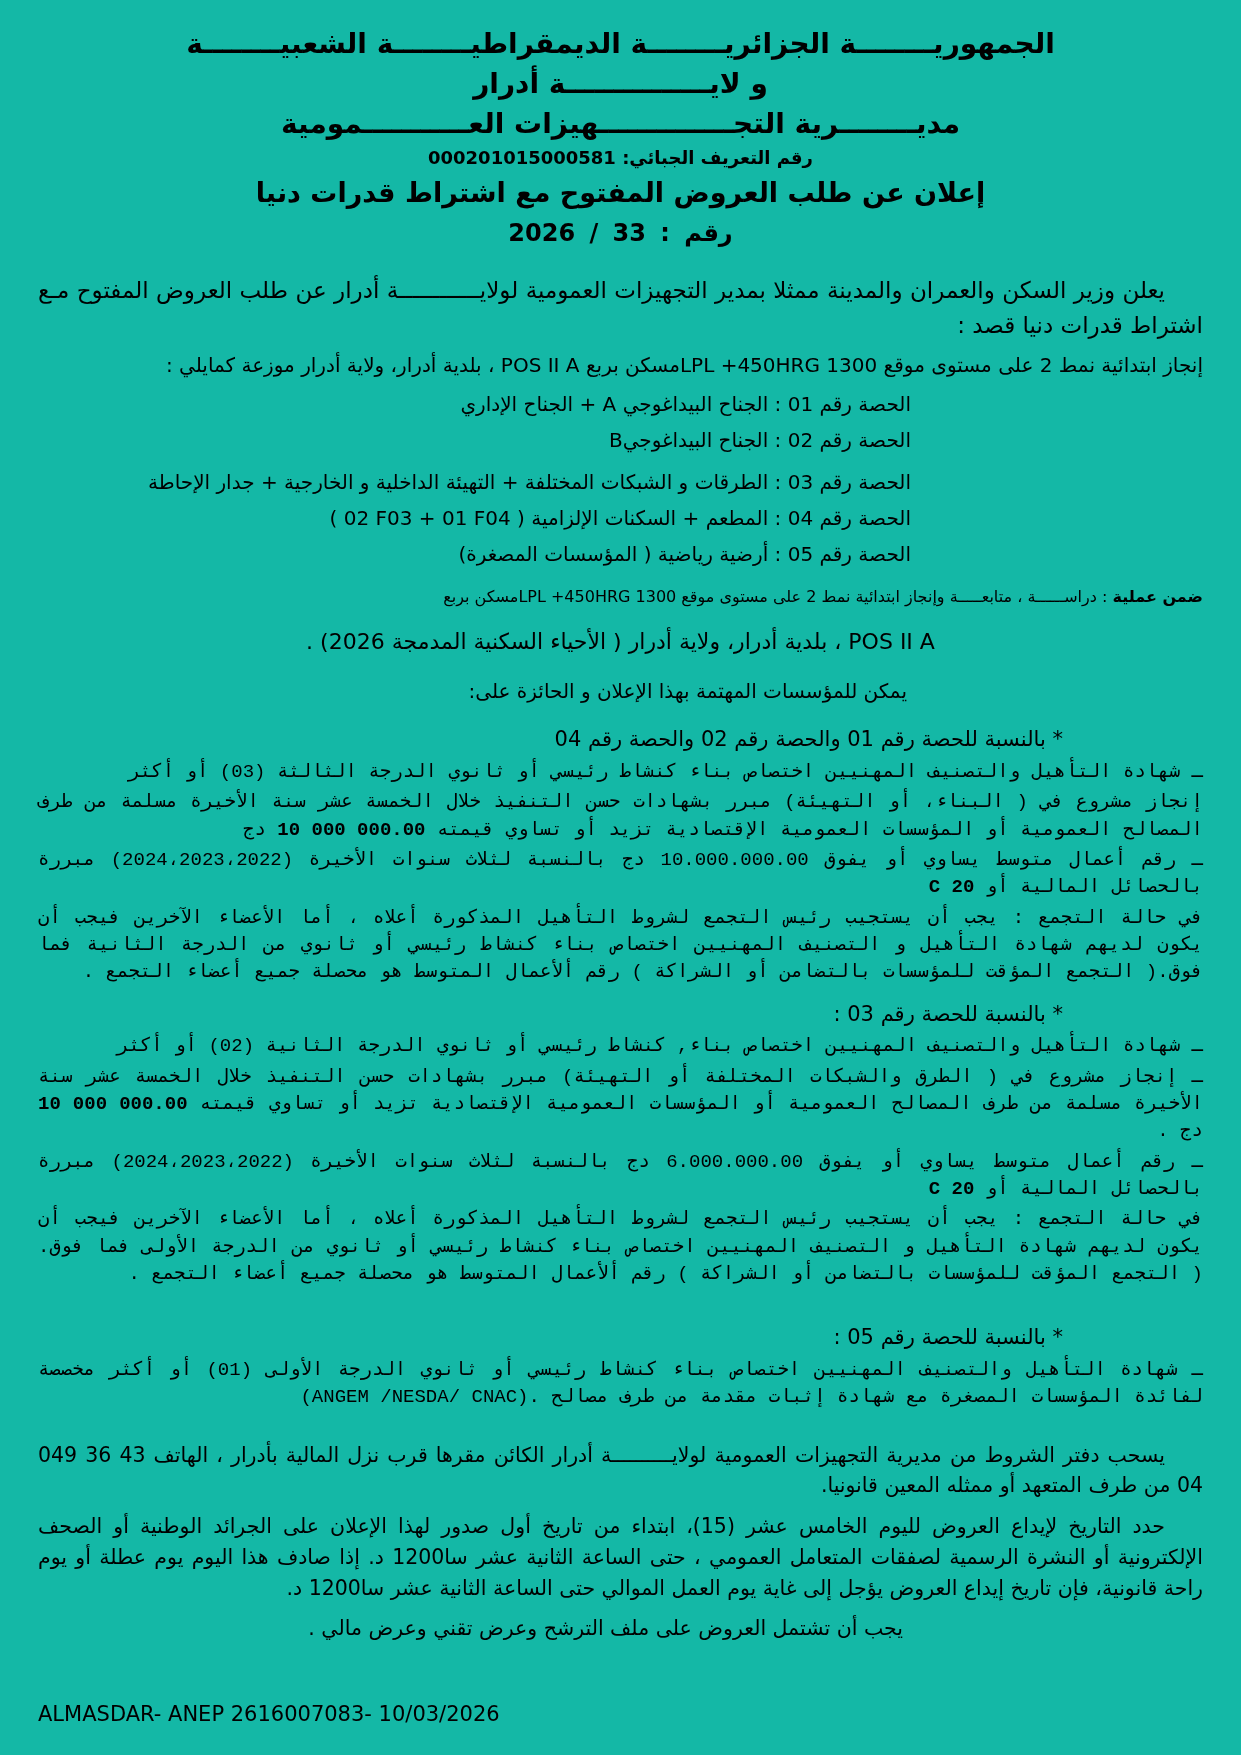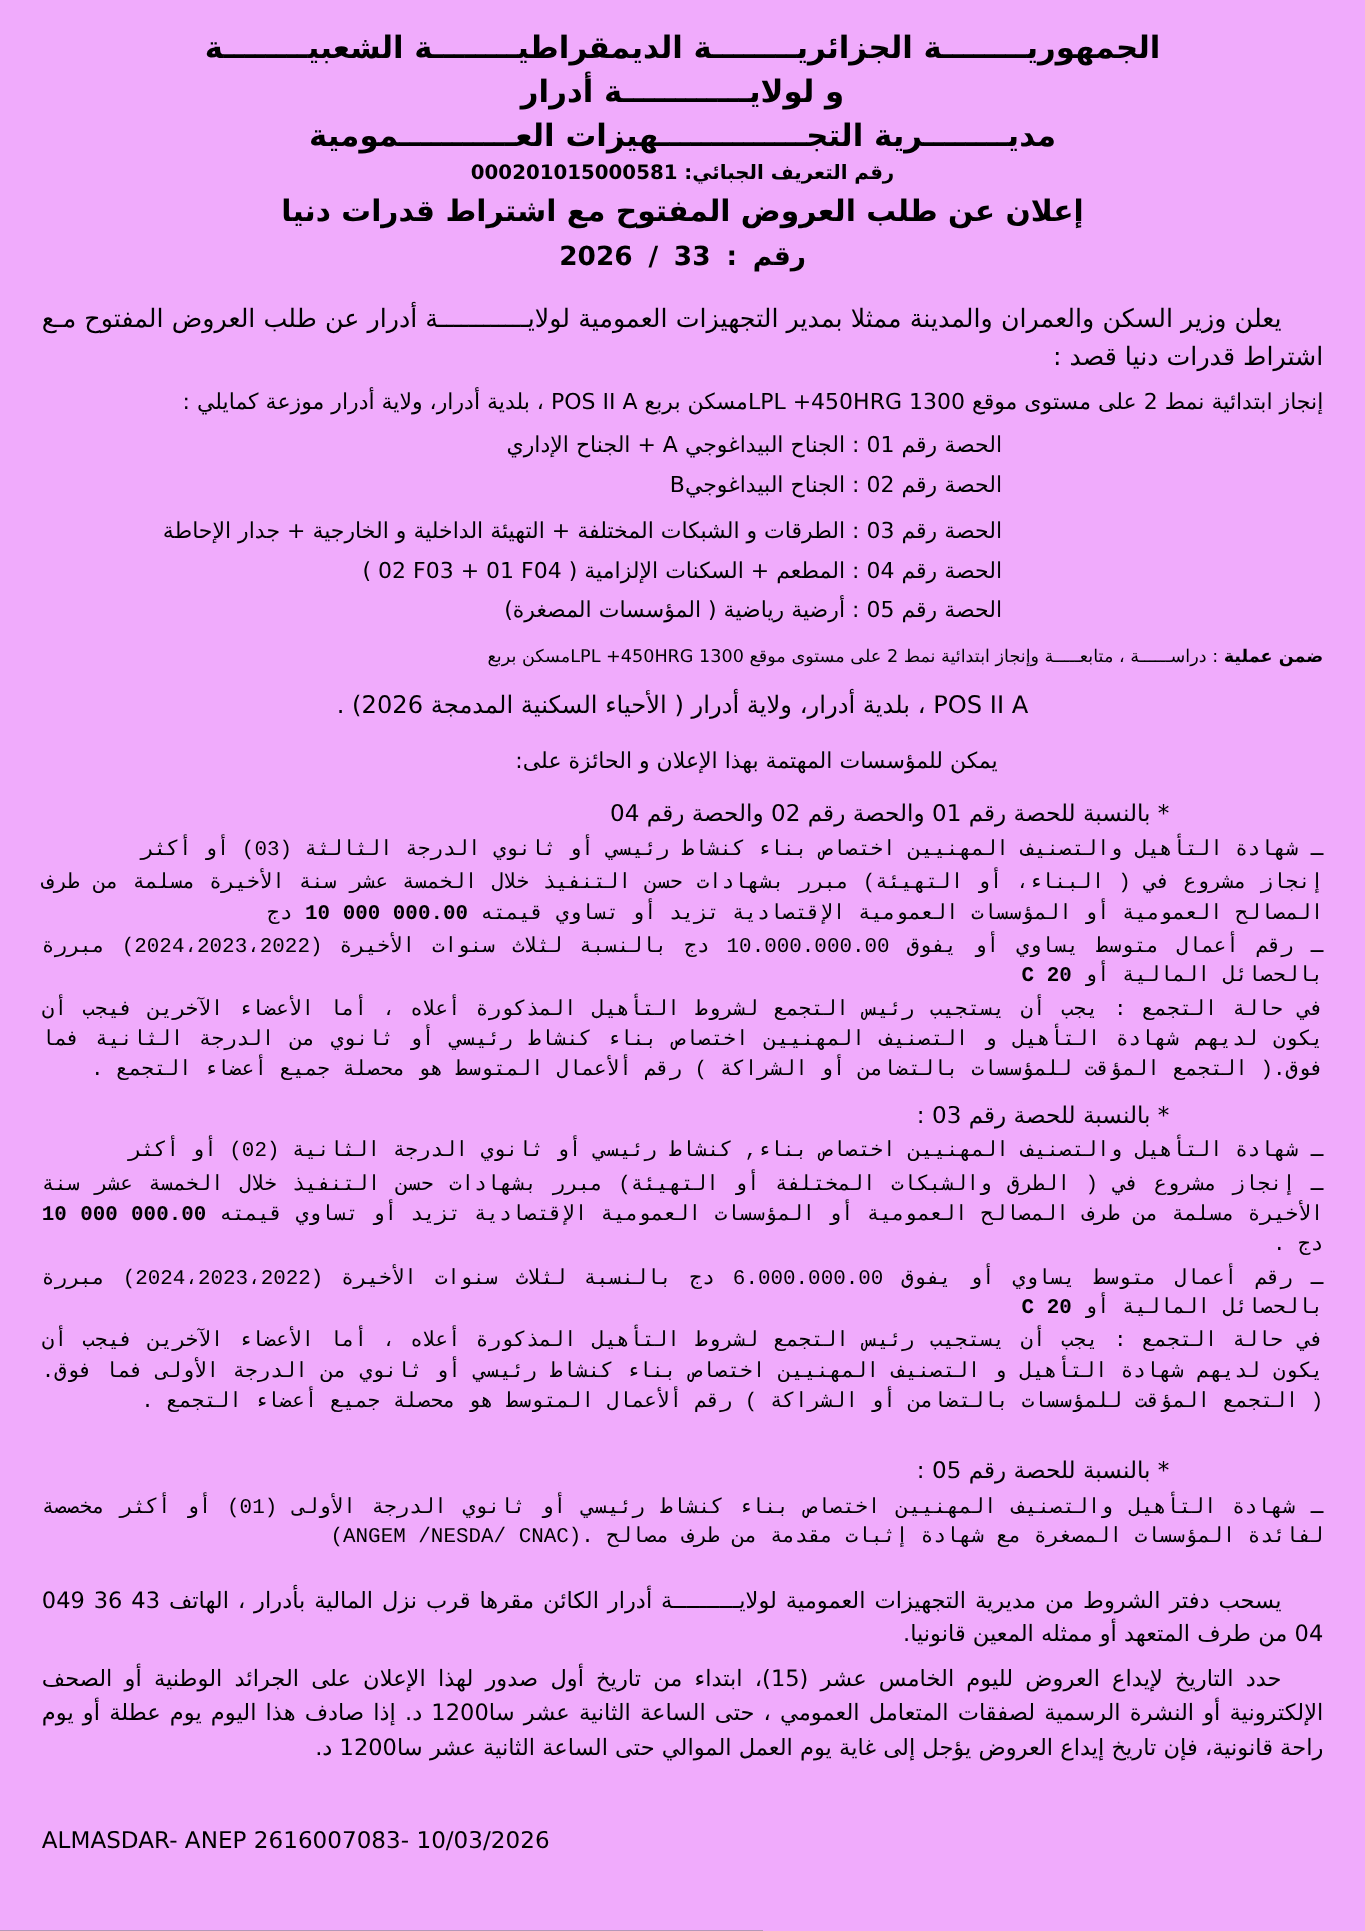--- a/index.html
+++ b/index.html
@@ -1,17 +1,17 @@
 <!DOCTYPE html>
 <html lang="ar" dir="rtl"><head>
 <meta charset="utf-8">
 <style>
   html,body{margin:0;padding:0;background:#888;}
   .page{
-    width:1241px;height:1755px;margin:0 auto;background:#f0abfc;color:#000000;
+    width:1241px;height:1755px;margin:0 auto;background:#14b8a6;color:#000000;
     font-family:"DejaVu Sans","Liberation Sans",sans-serif;
     direction:rtl;position:relative;overflow:hidden;box-sizing:border-box;
     padding:24px 38px 0 38px;
   }
   .center{text-align:center;}
   .hdr{font-weight:bold;font-size:28px;line-height:1.42;}
   .tax{font-weight:bold;font-size:18px;line-height:1.45;margin-top:2px;}
   .doc-title{font-weight:bold;font-size:27px;line-height:1.45;margin-top:2px;}
   .ref{font-weight:bold;font-size:24px;line-height:1.45;margin-top:4px;word-spacing:6px;}
   .para{font-size:23px;line-height:1.5;text-align:justify;margin:0;}
@@ -32,21 +32,21 @@
   .b{font-weight:bold;}
   .mt1{margin-top:22px;}
   bdo,[dir="ltr"]{unicode-bidi:isolate;}
 </style>
 </head>
 <body>
 
 <div class="page">
 
   <div class="hdr center">الجمهوريــــــــة الجزائريــــــــة الديمقراطيــــــــة الشعبيــــــــة</div>
-  <div class="hdr center">و لولايــــــــــــة أدرار</div>
+  <div class="hdr center">و لايـــــــــــــــة أدرار</div>
   <div class="hdr center">مديــــــــرية التجــــــــــــــهيزات العـــــــــــمومية</div>
   <div class="tax center">رقم التعريف الجبائي: 000201015000581</div>
   <div class="doc-title center">إعلان عن طلب العروض المفتوح مع اشتراط قدرات دنيا</div>
   <div class="ref center">رقم :  33 / 2026</div>
 
   <p class="para mt1 indent-first">يعلن وزير السكن والعمران والمدينة ممثلا بمدير التجهيزات العمومية لولايــــــــــــة أدرار عن طلب العروض  المفتوح مـع اشتراط قدرات دنيا  قصد :</p>
   <div class="project-line">إنجاز ابتدائية نمط 2  على مستوى موقع 1300 LPL +450HRGمسكن بربع POS II A ، بلدية أدرار، ولاية أدرار موزعة كمايلي :</div>
 
   <div class="lots">
     <div class="lot-line">الحصة رقم 01 :  الجناح البيداغوجي A + الجناح الإداري</div>
@@ -73,16 +73,17 @@
   <p class="req"><span>ـ رقم أعمال متوسط يساوي أو يفوق 6.000.000.00 دج بالنسبة  لثلاث سنوات الأخيرة  </span><span dir="ltr">(2024،2023،2022)</span><span> مبررة بالحصائل المالية أو </span><span class="b" dir="ltr">C 20</span></p>
   <p class="req">في حالة التجمع : يجب أن يستجيب رئيس التجمع لشروط التأهيل المذكورة أعلاه ، أما الأعضاء الآخرين فيجب أن يكون لديهم شهادة التأهيل و التصنيف المهنيين اختصاص بناء كنشاط رئيسي أو ثانوي من الدرجة الأولى فما فوق.( التجمع المؤقت للمؤسسات  بالتضامن أو الشراكة ) رقم ألأعمال المتوسط هو محصلة جميع أعضاء التجمع .</p>
 
   <div class="sec-title gap">* بالنسبة للحصة رقم 05 :</div>
   <p class="req"><span>ـ شهادة التأهيل والتصنيف المهنيين اختصاص بناء كنشاط رئيسي أو ثانوي الدرجة الأولى (01) أو أكثر مخصصة لفائدة المؤسسات المصغرة مع شهادة إثبات مقدمة من طرف مصالح .</span><span dir="ltr">(ANGEM /NESDA/ CNAC)</span></p>
 
   <p class="close-p first indent-first"><span>يسحب دفتر  الشروط من مديرية التجهيزات العمومية لولايــــــــــة أدرار الكائن مقرها قرب نزل المالية بأدرار ، الهاتف   </span><span dir="ltr">049 36 43 04</span><span> من طرف المتعهد أو ممثله المعين قانونيا.</span></p>
 
   <p class="close-p indent-first"><span>حدد التاريخ لإيداع العروض لليوم الخامس عشر  (15)، ابتداء من تاريخ أول صدور لهذا الإعلان على الجرائد الوطنية أو الصحف الإلكترونية  أو النشرة الرسمية لصفقات المتعامل العمومي ، حتى الساعة الثانية عشر </span><span dir="ltr">12سا00</span><span> د. إذا صادف هذا اليوم يوم عطلة أو يوم راحة قانونية، فإن تاريخ إيداع العروض يؤجل إلى غاية يوم العمل الموالي حتى الساعة  الثانية عشر </span><span dir="ltr">12سا00</span><span> د.</span></p>
 
+  <div class="offers">يجب أن تشتمل العروض على ملف الترشح وعرض تقني وعرض مالي .</div>
 
   <div class="footer">ALMASDAR- ANEP 2616007083- 10/03/2026</div>
 
 </div>
 
 </body></html>

